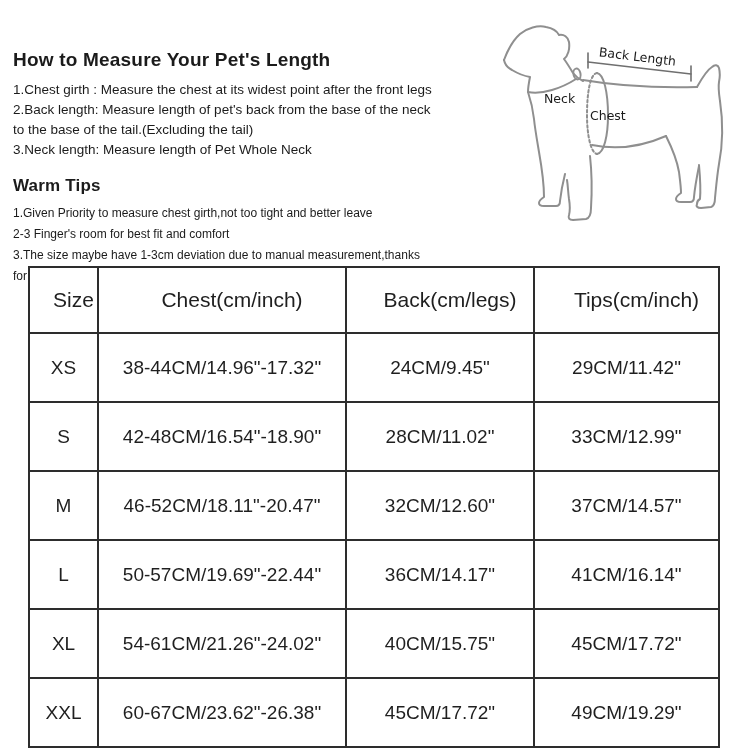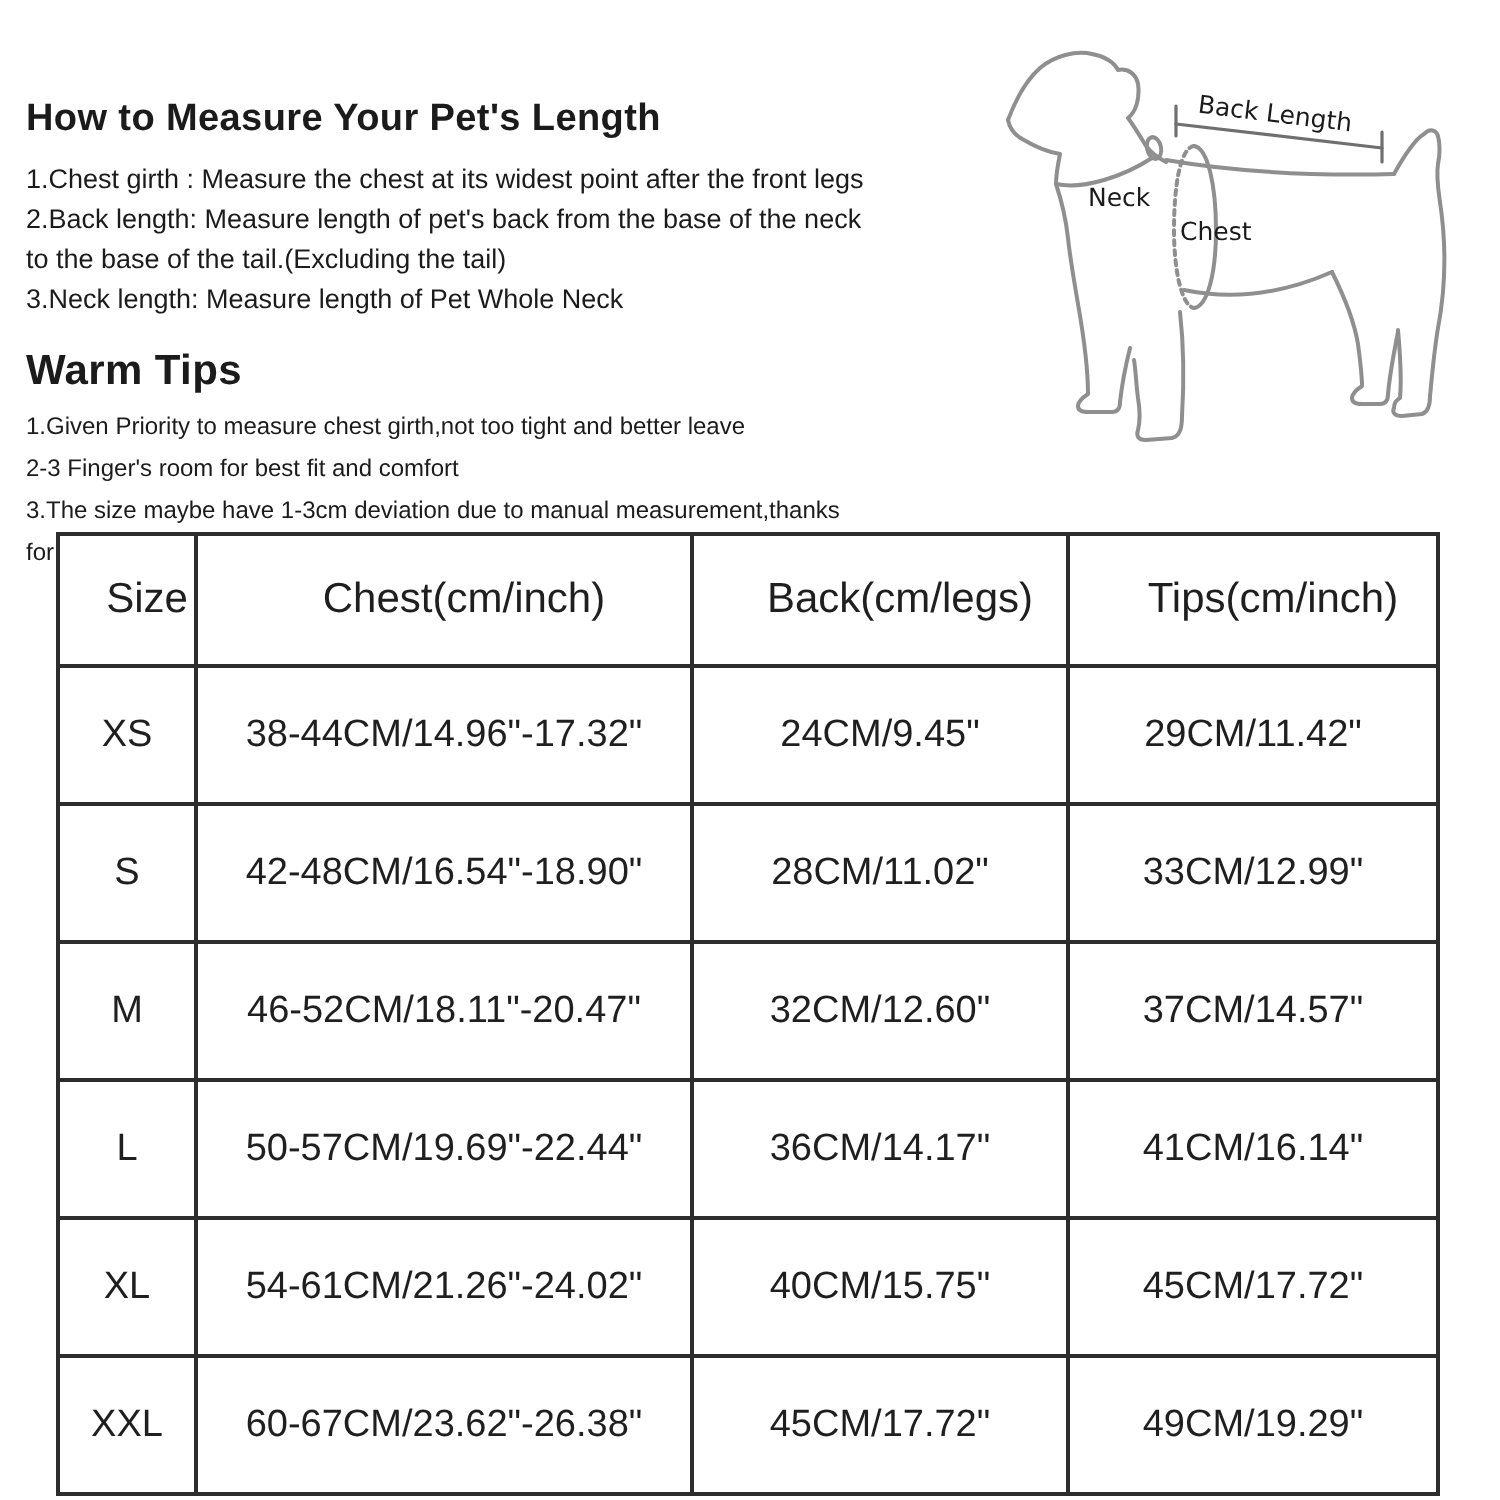--- a/index.html
+++ b/index.html
@@ -11,21 +11,21 @@
     position:relative;
     overflow:hidden;
   }
   .intro{position:absolute;left:13px;top:8px;width:510px;margin-top:41px;}
   .page-title{
     font-size:19px;font-weight:bold;line-height:22px;margin:0 0 9px 0;
     letter-spacing:.2px;
   }
   .text-line{font-size:13.5px;line-height:20px;white-space:nowrap;}
   .warm-heading{
-    font-size:21px;font-weight:bold;line-height:22px;margin:15px 0 6px 0;
+    font-size:17px;font-weight:bold;line-height:22px;margin:15px 0 6px 0;
     letter-spacing:.2px;
   }
   .tip-line{font-size:12px;line-height:21px;white-space:nowrap;}
 
   .dog-diagram{position:absolute;left:478px;top:8px;width:270px;height:250px;}
   .dog-diagram svg{display:block;width:100%;height:100%;}
   .diagram-label{
     font-family:"DejaVu Sans", sans-serif;
     font-size:12.5px;fill:#1b1b1b;
   }

